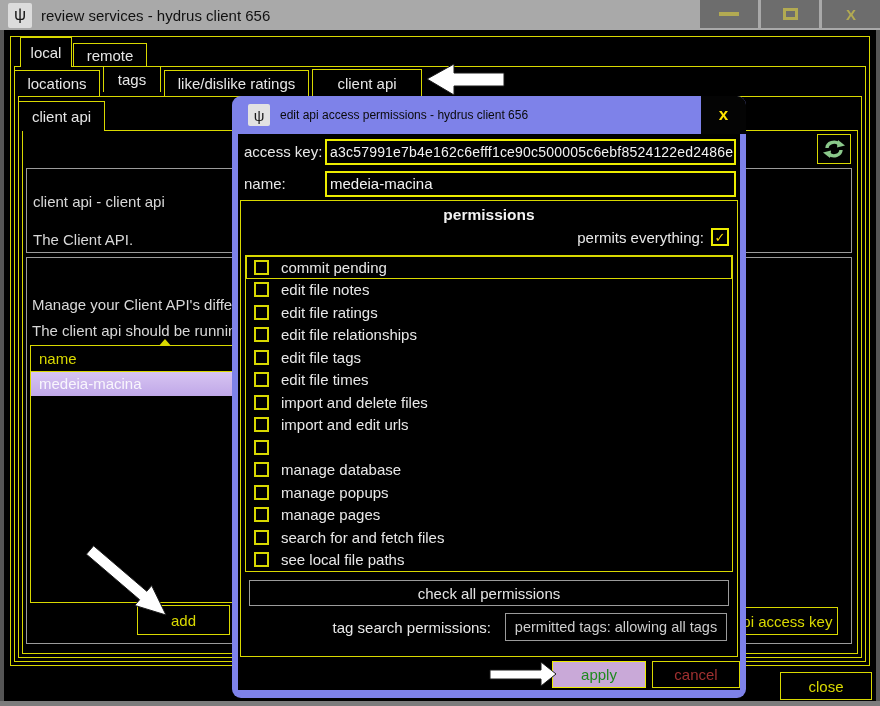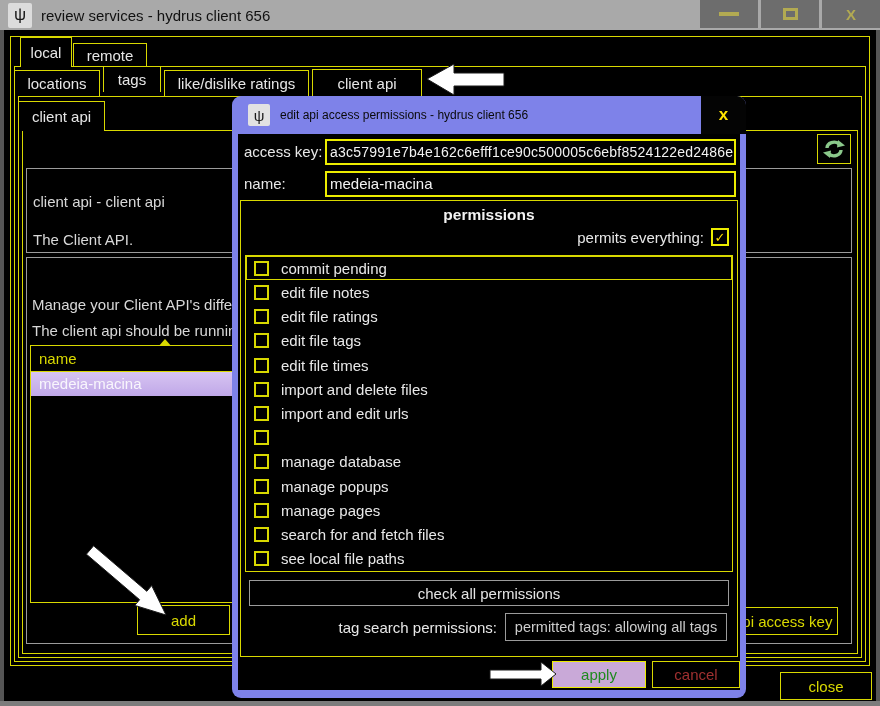--- a/index.html
+++ b/index.html
@@ -67,21 +67,21 @@
     display:flex;align-items:center;justify-content:center;color:#ffdd00;font-weight:bold;font-size:13px;}
   .perm-list{position:absolute;left:4px;top:54px;width:488px;height:317px;border:1px solid var(--yellow);
     display:flex;flex-direction:column;}
   .perm-row{flex:1;display:flex;align-items:center;min-height:0;}
   .perm-row.focused{outline:1px solid var(--yellow);outline-offset:-1px;}
   .cbx{width:15px;height:15px;border:2px solid var(--yellow);background:#000;margin-left:8px;flex-shrink:0;}
   .perm-label{margin-left:12px;font-size:15px;color:var(--white);white-space:nowrap;}
   .checkall{position:absolute;left:8px;top:379px;width:480px;height:26px;border:1px solid var(--gray-border);
     background:#000;color:#e4e4e4;font-size:15px;display:flex;align-items:center;justify-content:center;}
   .tagrow{position:absolute;left:0;top:412px;width:100%;display:flex;align-items:center;
-    justify-content:flex-end;padding-right:10px;gap:8px;}
+    justify-content:flex-end;padding-right:10px;gap:14px;}
   .tagrow-label{font-size:15px;color:var(--white);}
   .tagrow-btn{width:222px;height:28px;border:1px solid var(--gray-border);background:#000;color:#cdcdcd;
     font-size:14.5px;display:flex;align-items:center;justify-content:center;}
   .apply-btn{position:absolute;left:314px;top:527px;width:94px;height:27px;background:#c9a9d8;
     border:1px solid var(--bright-yellow);color:#1f8a1f;font-size:15px;
     display:flex;align-items:center;justify-content:center;}
   .cancel-btn{position:absolute;left:414px;top:527px;width:88px;height:27px;background:#000;
     border:1px solid var(--yellow);color:#a03030;font-size:15px;
     display:flex;align-items:center;justify-content:center;}
   .arrows{position:absolute;left:0;top:0;z-index:20;pointer-events:none;}
@@ -212,20 +212,24 @@
           <div class="perm-row">
               <span class="cbx"></span>
               <span class="perm-label">edit file notes</span>
             </div>
           <div class="perm-row">
               <span class="cbx"></span>
               <span class="perm-label">edit file ratings</span>
             </div>
           <div class="perm-row">
               <span class="cbx"></span>
+              <span class="perm-label">edit file relationships</span>
+            </div>
+          <div class="perm-row">
+              <span class="cbx"></span>
               <span class="perm-label">edit file tags</span>
             </div>
           <div class="perm-row">
               <span class="cbx"></span>
               <span class="perm-label">edit file times</span>
             </div>
           <div class="perm-row">
               <span class="cbx"></span>
               <span class="perm-label">import and delete files</span>
             </div>

